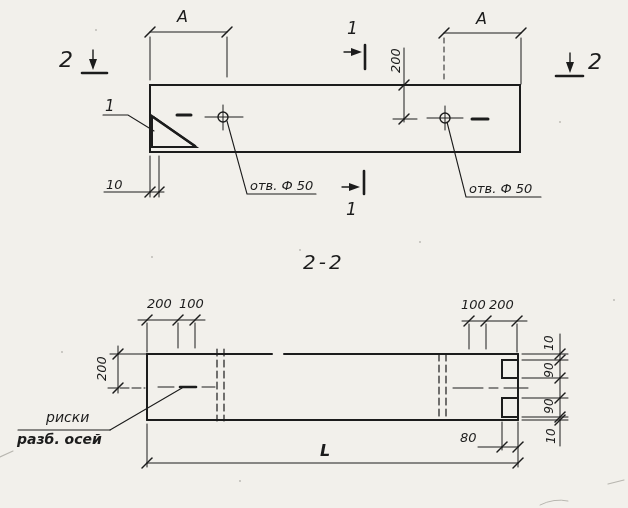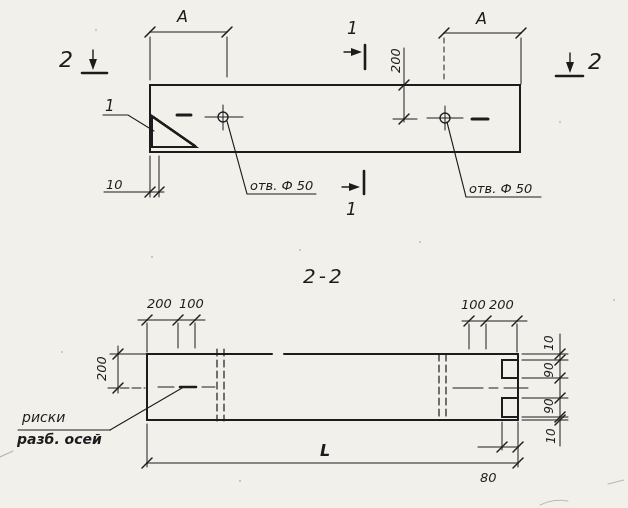--- a/index.html
+++ b/index.html
@@ -232,28 +232,28 @@
   <div class="lab rot" style="left:380px;top:54px;">200</div>
   <div class="lab" style="left:106px;top:178px;">10</div>
   <div class="lab big" style="left:59px;top:49px;">2</div>
   <div class="lab big" style="left:588px;top:51px;">2</div>
   <div class="lab med" style="left:347px;top:20px;">1</div>
   <div class="lab med" style="left:346px;top:201px;">1</div>
   <div class="lab" style="left:105px;top:99px;font-size:15px;">1</div>
   <div class="lab" style="left:250px;top:179px;">отв. Ф 50</div>
   <div class="lab" style="left:469px;top:182px;">отв. Ф 50</div>
 
-  <div class="lab title" style="left:303px;top:266px;">2-2</div>
+  <div class="lab title" style="left:303px;top:252px;">2-2</div>
   <div class="lab rot" style="left:86px;top:362px;">200</div>
   <div class="lab" style="left:147px;top:297px;">200</div>
   <div class="lab" style="left:179px;top:297px;">100</div>
   <div class="lab" style="left:461px;top:298px;">100</div>
   <div class="lab" style="left:489px;top:298px;">200</div>
   <div class="lab rot" style="left:534px;top:337px;font-size:12px;">10</div>
   <div class="lab rot" style="left:534px;top:364px;font-size:12px;">90</div>
   <div class="lab rot" style="left:534px;top:400px;font-size:12px;">90</div>
   <div class="lab rot" style="left:536px;top:430px;font-size:12px;">10</div>
-  <div class="lab" style="left:480px;top:431px;margin-top:40px;">80</div>
+  <div class="lab" style="left:460px;top:431px;">80</div>
   <div class="lab" style="left:320px;top:443px;font-size:16px;font-weight:bold;">L</div>
-  <div class="lab" style="left:22px;top:410px;font-size:14px;">риски</div>
+  <div class="lab" style="left:46px;top:410px;font-size:14px;">риски</div>
   <div class="lab" style="left:17px;top:432px;font-size:14px;font-weight:bold;">разб. осей</div>
 
 </div>
 
 </body></html>

